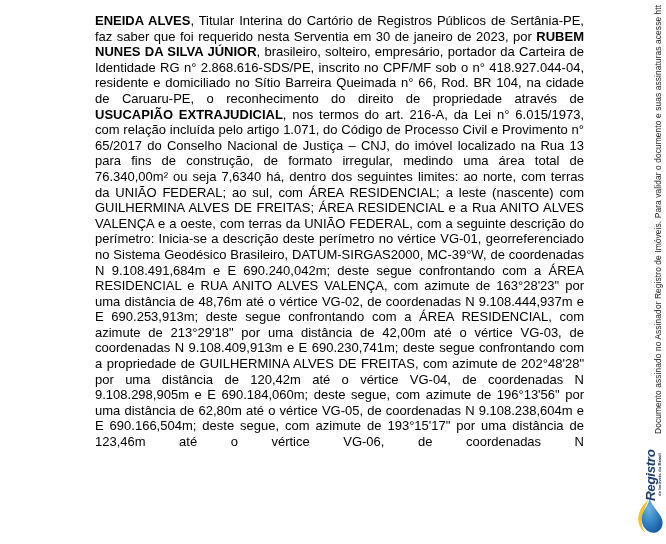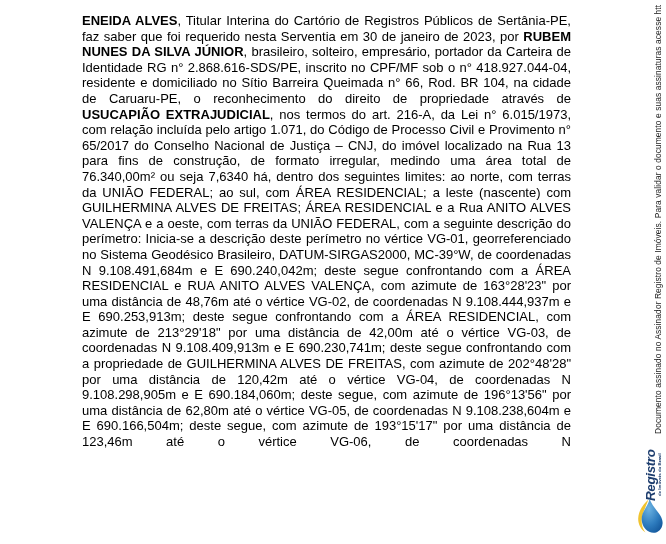--- a/index.html
+++ b/index.html
@@ -7,21 +7,21 @@
     position: relative;
     width: 666px;
     height: 544px;
     background: #ffffff;
     overflow: hidden;
     font-family: "Liberation Sans", sans-serif;
   }
   
   .doc-text {
     position: absolute;
-    left: 82px;
+    left: 95px;
     top: 13px;
     width: 489px;
     margin: 0;
     font-size: 13px;
     line-height: 15.6px;
     color: #000000;
     text-align: justify;
     text-align-last: justify;
   }
   .doc-text .b { font-weight: bold; }

